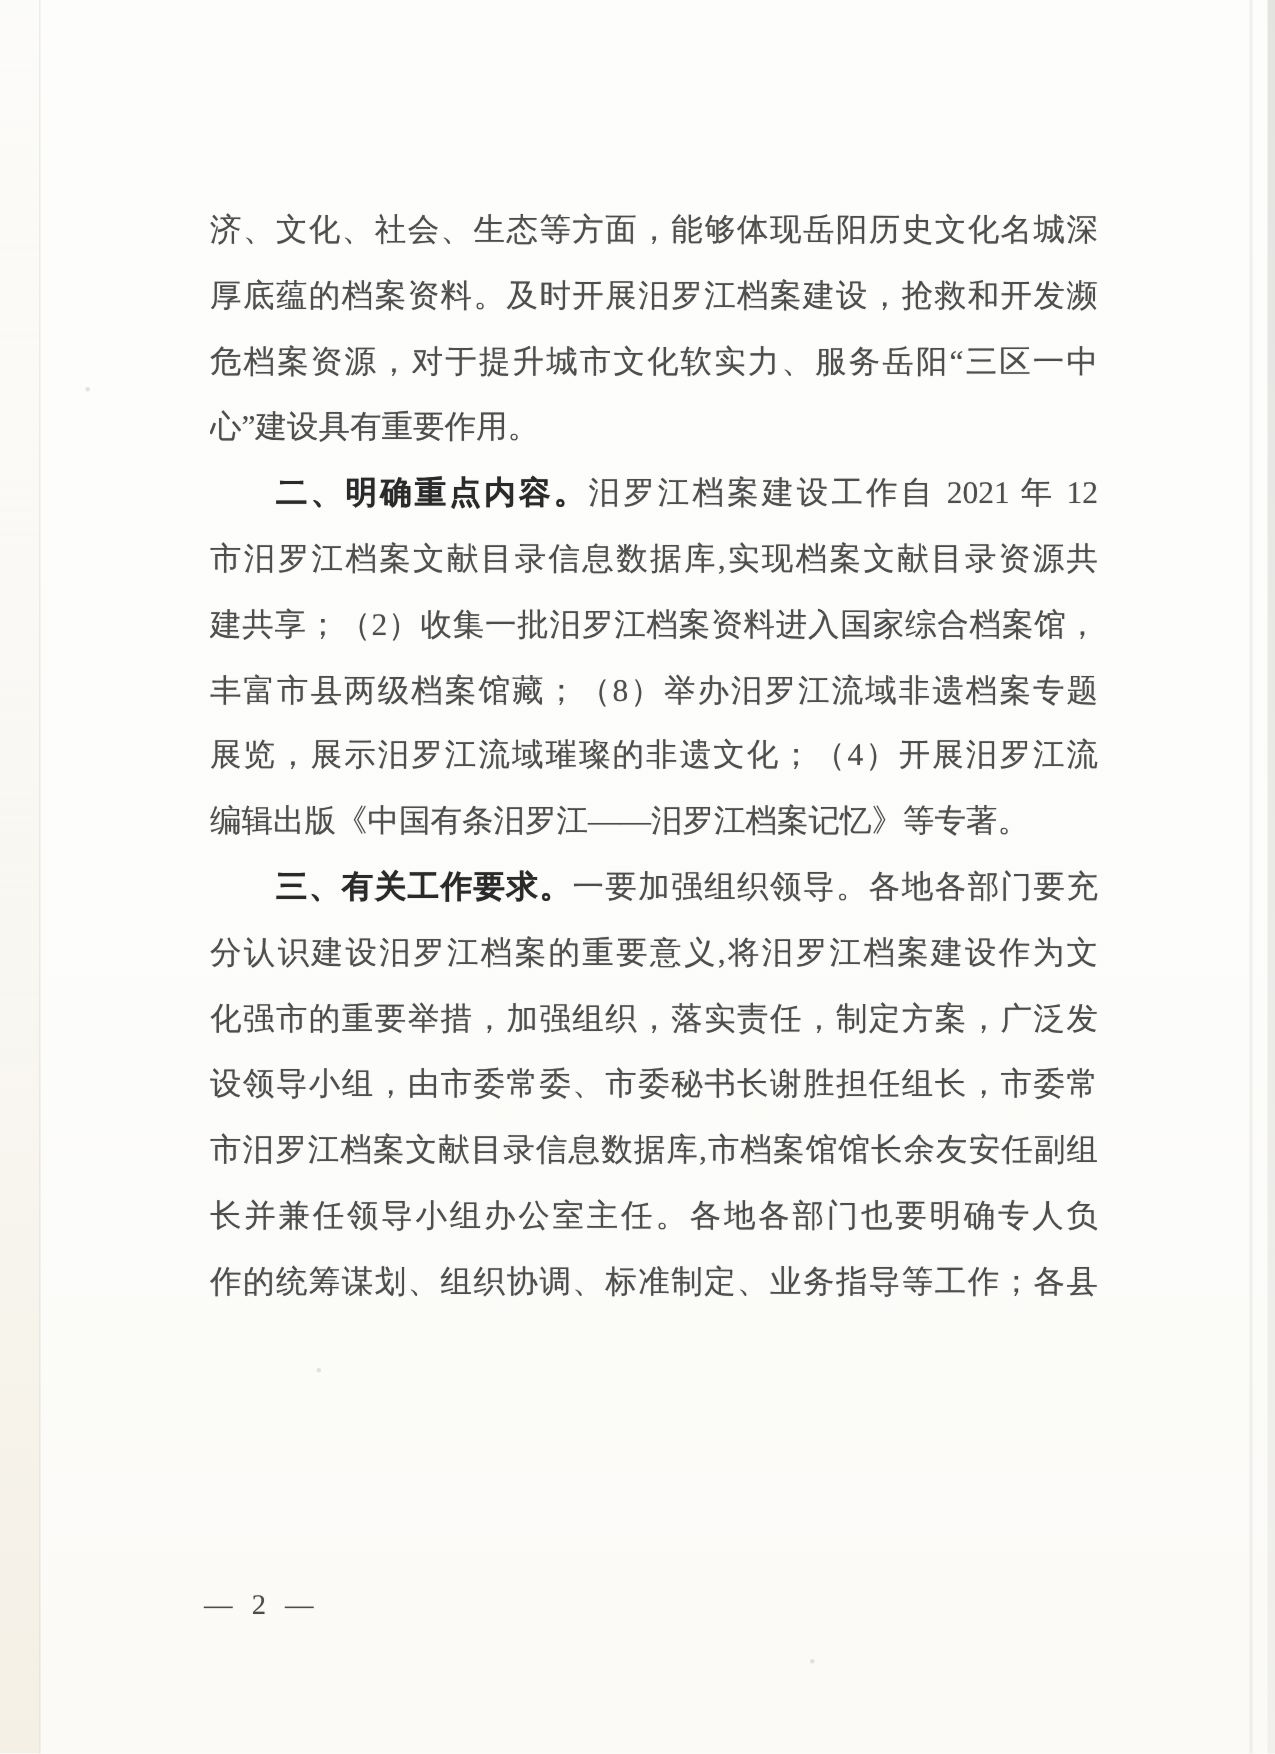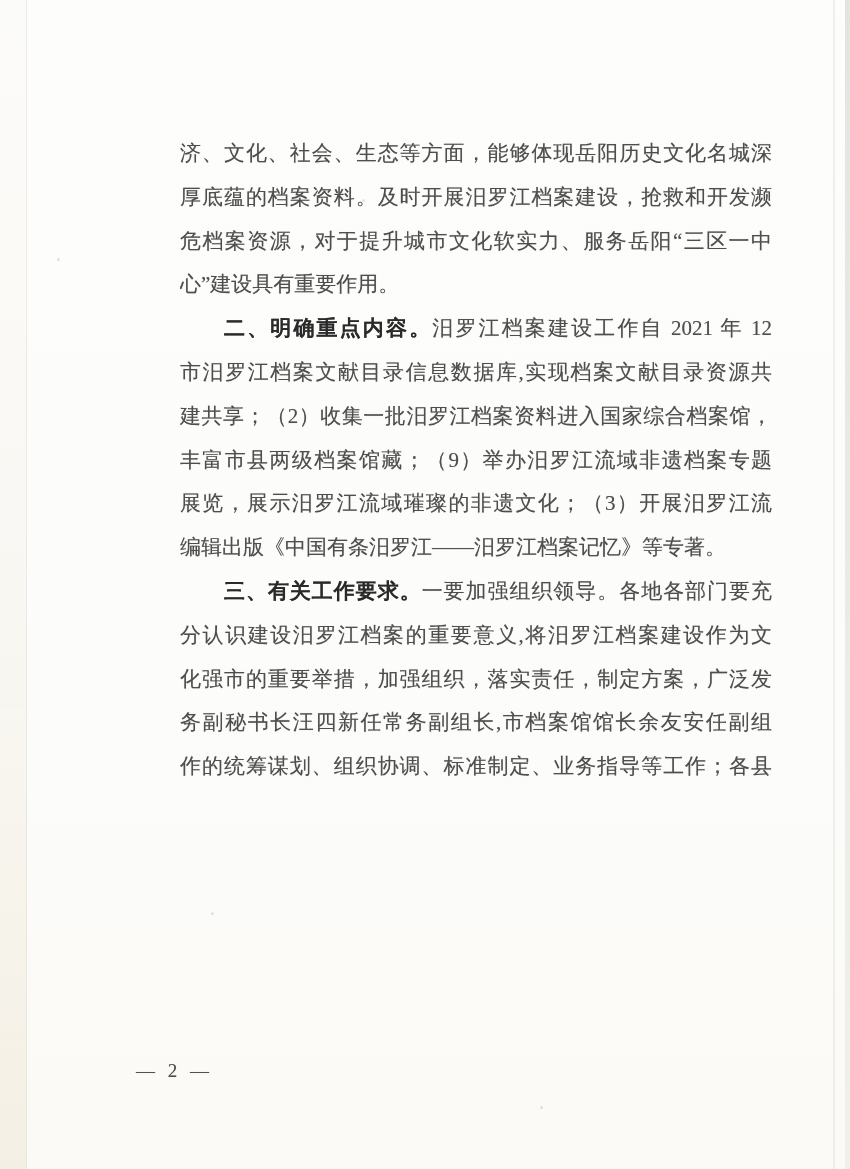--- a/index.html
+++ b/index.html
@@ -50,38 +50,37 @@
   }
   
   .doc-text {
     position: absolute;
     left: 140px;
     top: 132px;
     width: 592px;
     font-size: 21px;
     color: #4e4e4e;
     text-shadow: 0 0 0.7px rgba(80,80,80,0.45);
-    margin-left: 40px;
   }
   .line {
     height: 43.8px;
     line-height: 43.8px;
     text-align: justify;
     text-align-last: left;
     overflow: hidden;
   }
   .line.j {
     text-align-last: justify;
   }
   .line.indent {
     padding-left: 44px;
   }
   .seg { }
   .seg.bold {
-    font-family: Liberation Mono, monospace;
+    font-family: Liberation Sans, sans-serif;
     font-weight: 700;
     color: #2a2a2a;
     text-shadow: 0 0 0.6px rgba(40,40,40,0.55);
   }
   .page-number {
     position: absolute;
     left: 136px;
     top: 1060px;
     font-size: 19px;
     letter-spacing: 4px;
@@ -104,24 +103,26 @@
   <div class="speck" style="left:540px; top:1106px;"></div>
 
   <div class="doc-text">
       <div class="line j"><span class="seg">济、文化、社会、生态等方面，能够体现岳阳历史文化名城深</span></div>
       <div class="line j"><span class="seg">厚底蕴的档案资料。及时开展汨罗江档案建设，抢救和开发濒</span></div>
       <div class="line j"><span class="seg">危档案资源，对于提升城市文化软实力、服务岳阳“三区一中</span></div>
       <div class="line"><span class="seg">心”建设具有重要作用。</span></div>
       <div class="line j indent"><span class="seg bold">二、明确重点内容。</span><span class="seg">汨罗江档案建设工作自 2021 年 12</span></div>
       <div class="line j"><span class="seg">市汨罗江档案文献目录信息数据库,实现档案文献目录资源共</span></div>
       <div class="line j"><span class="seg">建共享；（2）收集一批汨罗江档案资料进入国家综合档案馆，</span></div>
-      <div class="line j"><span class="seg">丰富市县两级档案馆藏；（9）举办汨罗江流域非遗档案专题</span></div>
-      <div class="line j"><span class="seg">展览，展示汨罗江流域璀璨的非遗文化；（3）开展汨罗江流</span></div>
+      <div class="line j"><span class="seg">丰富市县两级档案馆藏；（8）举办汨罗江流域非遗档案专题</span></div>
+      <div class="line j"><span class="seg">展览，展示汨罗江流域璀璨的非遗文化；（4）开展汨罗江流</span></div>
       <div class="line"><span class="seg">编辑出版《中国有条汨罗江——汨罗江档案记忆》等专著。</span></div>
       <div class="line j indent"><span class="seg bold">三、有关工作要求。</span><span class="seg">一要加强组织领导。各地各部门要充</span></div>
       <div class="line j"><span class="seg">分认识建设汨罗江档案的重要意义,将汨罗江档案建设作为文</span></div>
       <div class="line j"><span class="seg">化强市的重要举措，加强组织，落实责任，制定方案，广泛发</span></div>
-      <div class="line j"><span class="seg">务副秘书长汪四新任常务副组长,市档案馆馆长余友安任副组</span></div>
+      <div class="line j"><span class="seg">设领导小组，由市委常委、市委秘书长谢胜担任组长，市委常</span></div>
+      <div class="line j"><span class="seg">市汨罗江档案文献目录信息数据库,市档案馆馆长余友安任副组</span></div>
+      <div class="line j"><span class="seg">长并兼任领导小组办公室主任。各地各部门也要明确专人负</span></div>
       <div class="line j"><span class="seg">作的统筹谋划、组织协调、标准制定、业务指导等工作；各县</span></div>
     </div>
 
   <div class="page-number">— 2 —</div>
 </div>
 
 </body></html>

